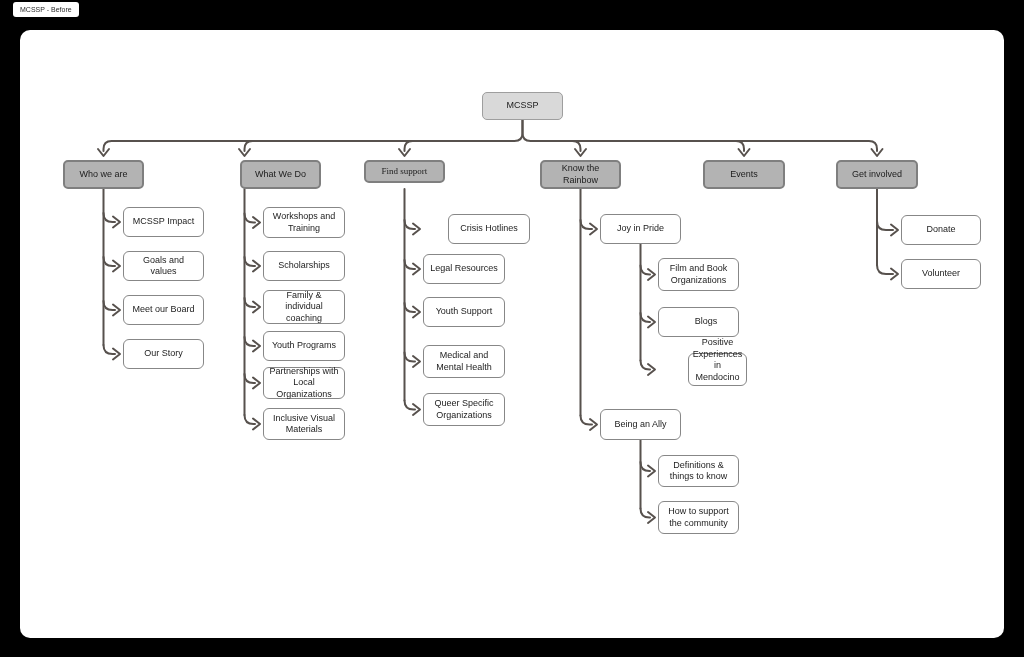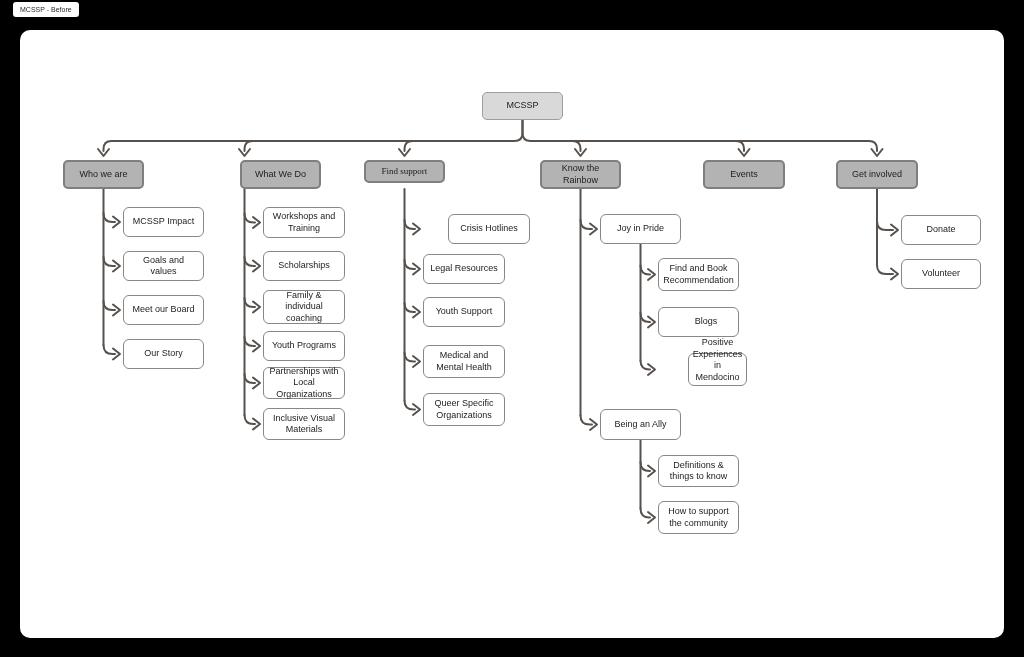--- a/index.html
+++ b/index.html
@@ -216,21 +216,21 @@
     <div class="node node-leaf" style="left: 423px; top: 393px; width: 82px; height: 33px;">
       <span>Queer Specific Organizations</span>
     </div>
     <div class="node node-leaf" style="left: 600px; top: 214px; width: 81px; height: 30px;">
       <span>Joy in Pride</span>
     </div>
     <div class="node node-leaf" style="left: 600px; top: 409px; width: 81px; height: 31px;">
       <span>Being an Ally</span>
     </div>
     <div class="node node-leaf" style="left: 658px; top: 258px; width: 81px; height: 33px;">
-      <span>Find and Book Recommendation</span>
+      <span>Film and Book Organizations</span>
     </div>
     <div class="node node-leaf" style="left: 658px; top: 307px; width: 81px; height: 30px; padding-left: 20px;">
       <span>Blogs</span>
     </div>
     <div class="node node-leaf" style="left: 688px; top: 353px; width: 59px; height: 33px; align-items: flex-end;">
       <span>Positive Experiences in Mendocino</span>
     </div>
     <div class="node node-leaf" style="left: 658px; top: 455px; width: 81px; height: 32px;">
       <span>Definitions &amp; things to know</span>
     </div>

